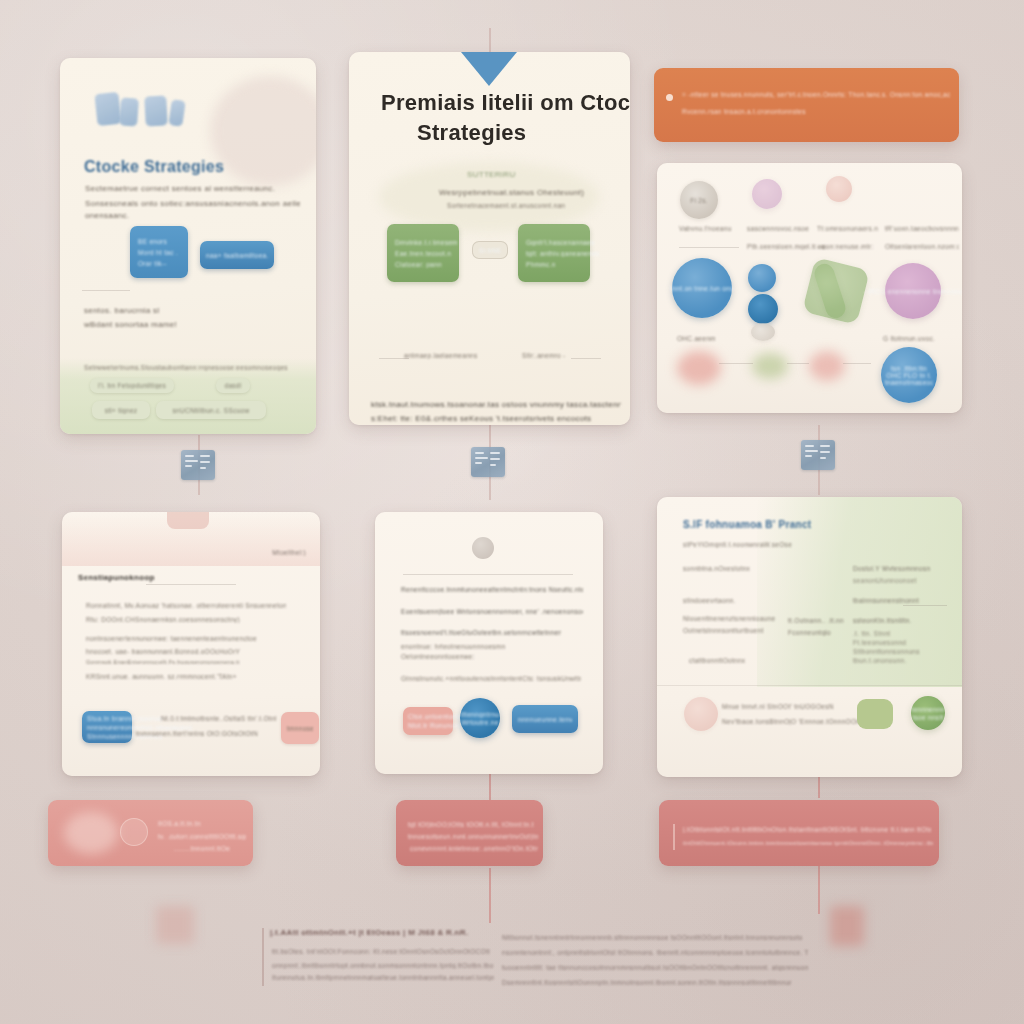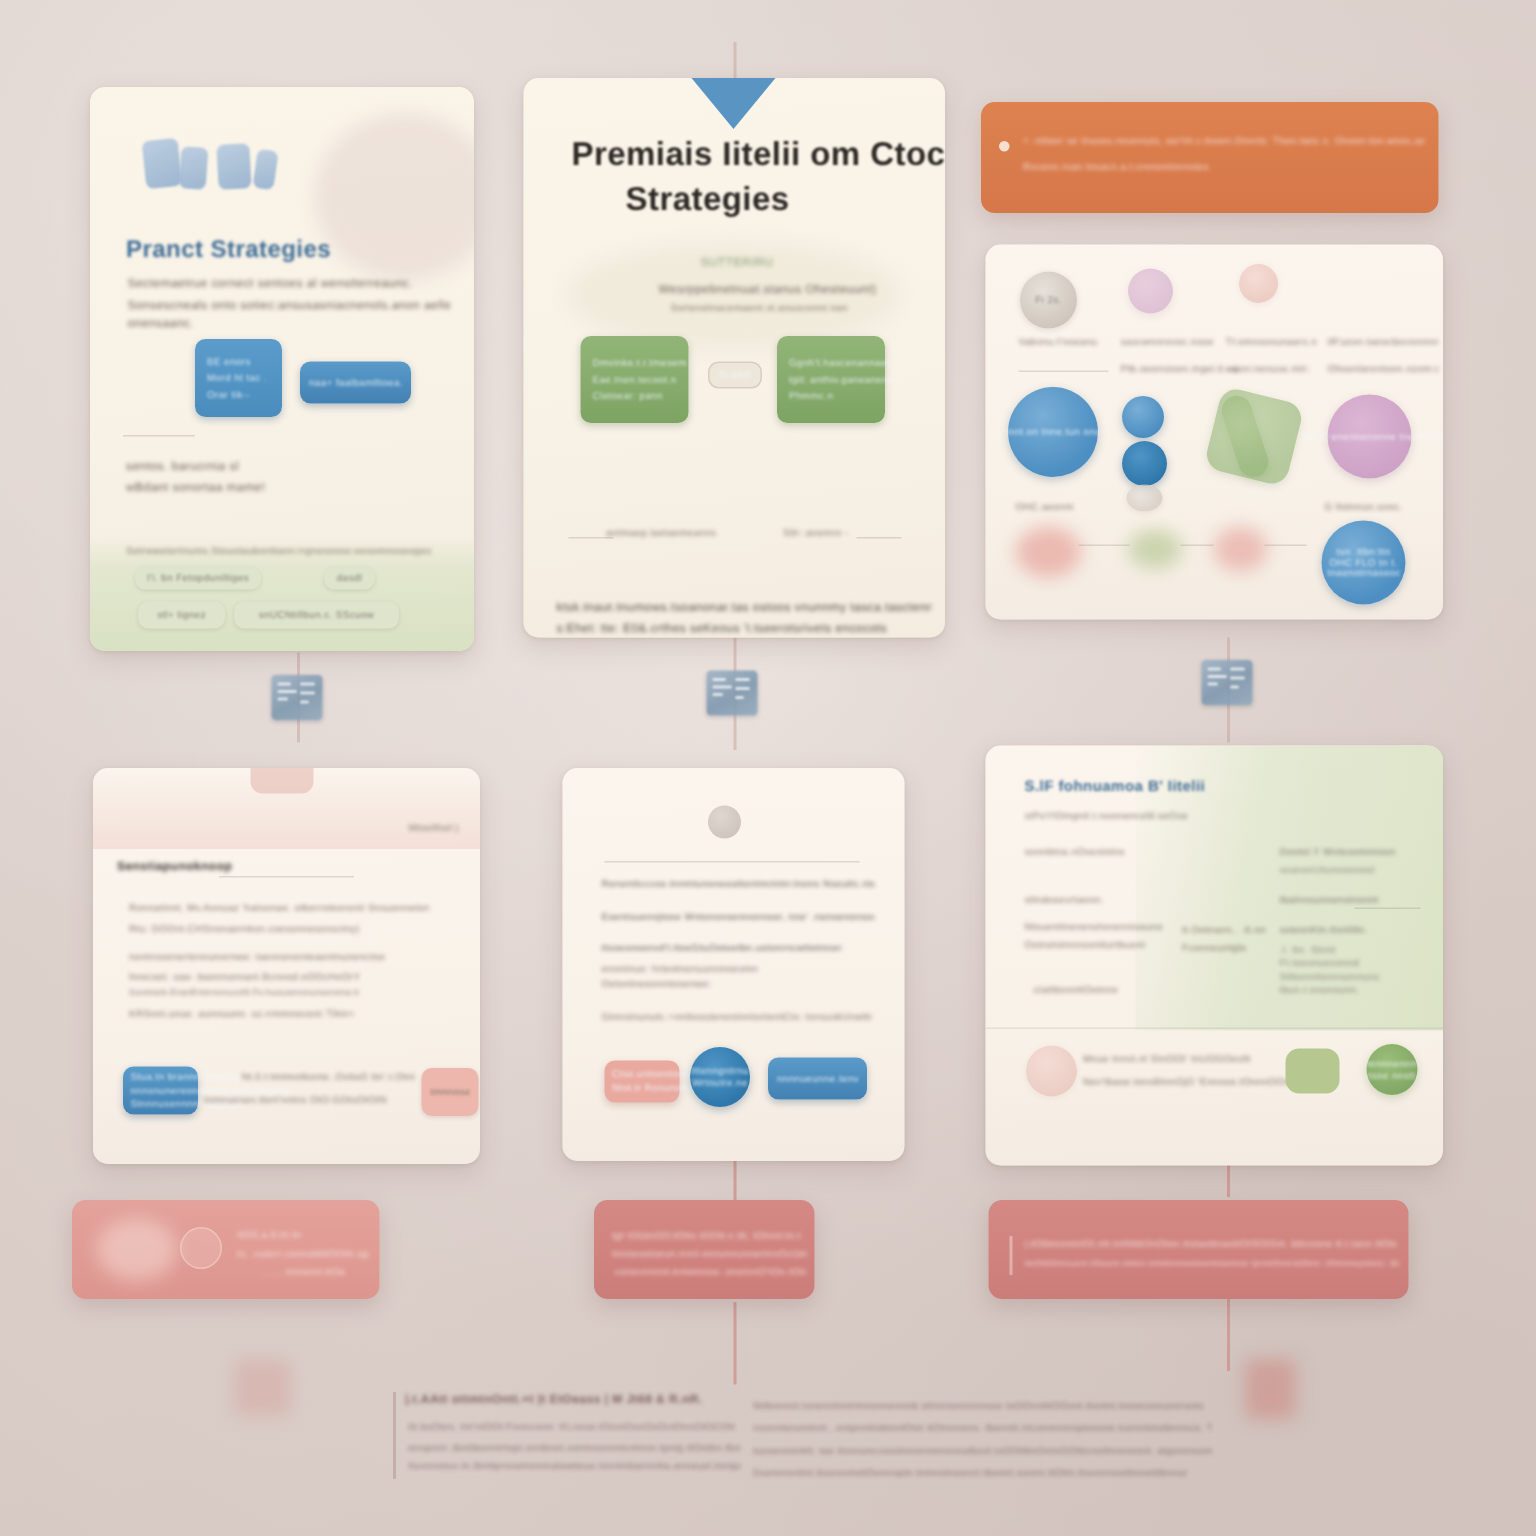--- a/index.html
+++ b/index.html
@@ -110,21 +110,21 @@
 
   <div class="card card-cream" style="left:60px;top:58px;width:256px;height:376px;">
     <div class="tint-green" style="left:0;top:300px;width:256px;height:76px;"></div>
     <div class="smudge" style="left:150px;top:18px;width:120px;height:110px;background:rgba(228,212,206,.55);"></div>
 
     <div class="shape" style="left:36px;top:35px;width:24px;height:32px;transform:rotate(-6deg);"></div>
     <div class="shape" style="left:60px;top:40px;width:18px;height:28px;transform:rotate(4deg);"></div>
     <div class="shape" style="left:85px;top:38px;width:22px;height:30px;transform:rotate(-3deg);"></div>
     <div class="shape" style="left:110px;top:42px;width:14px;height:26px;transform:rotate(8deg);"></div>
 
-    <div class="tx hd lg" style="position:absolute;left:24px;top:100px;">Pranct Strategies</div>
+    <div class="tx hd lg" style="position:absolute;left:24px;top:100px;">Ctocke Strategies</div>
     <div class="tx sm" style="position:absolute;left:25px;top:126px;width:210px;">Sectemaetrue cornect sentoes al wenstterreaunc.</div>
     <div class="tx sm" style="position:absolute;left:25px;top:141px;width:215px;">Sonsescneals onto sotiec:ansusasniacnenols.anon aelles</div>
     <div class="tx sm" style="position:absolute;left:25px;top:153px;width:120px;">onensaanc.</div>
 
     <div class="pill pill-blue" style="left:70px;top:168px;width:58px;height:52px;flex-direction:column;align-items:flex-start;justify-content:center;gap:4px;padding-left:8px;">
       <span class="tx xs">BE enors</span>
       <span class="tx xs">Mord ht tac .</span>
       <span class="tx xs">Orar tik--</span>
     </div>
     <div class="pill pill-blue2" style="left:140px;top:183px;width:74px;height:28px;">
@@ -309,21 +309,21 @@
       <span class="tx xs">Wrtoutre.ne</span>
     </div>
     <div class="pill pill-blue2" style="left:137px;top:193px;width:66px;height:28px;">
       <span class="tx xs">nnnnueunne.tenvnnnnuest</span>
     </div>
   </div>
 
   <div class="card card-paper" style="left:657px;top:497px;width:305px;height:280px;">
     <div class="tint-greenR" style="left:100px;top:0;width:205px;height:190px;"></div>
 
-    <div class="tx hd mid" style="position:absolute;left:26px;top:22px;">S.lF fohnuamoa B' Iitelii</div>
+    <div class="tx hd mid" style="position:absolute;left:26px;top:22px;">S.lF fohnuamoa B' Pranct</div>
     <div class="tx xs" style="position:absolute;left:26px;top:44px;width:120px;">stPeYlOmgntl.t.noonwnraW.seOse</div>
 
     <div class="tx xs" style="position:absolute;left:26px;top:68px;width:100px;">sonnbtna.nOxestotnx</div>
     <div class="tx xs" style="position:absolute;left:196px;top:68px;width:100px;">Dostol.Y   Wvtesomnnosn</div>
     <div class="tx xs" style="position:absolute;left:196px;top:80px;width:90px;opacity:.7;">seanonUtunnoonoet</div>
 
     <div class="tx xs" style="position:absolute;left:26px;top:100px;width:90px;">stlndoeevrtaonn.</div>
     <div class="tx xs" style="position:absolute;left:196px;top:100px;width:100px;">tbalnnsunnenstnonnt</div>
     <div class="rule" style="left:246px;top:108px;width:44px;"></div>
 

